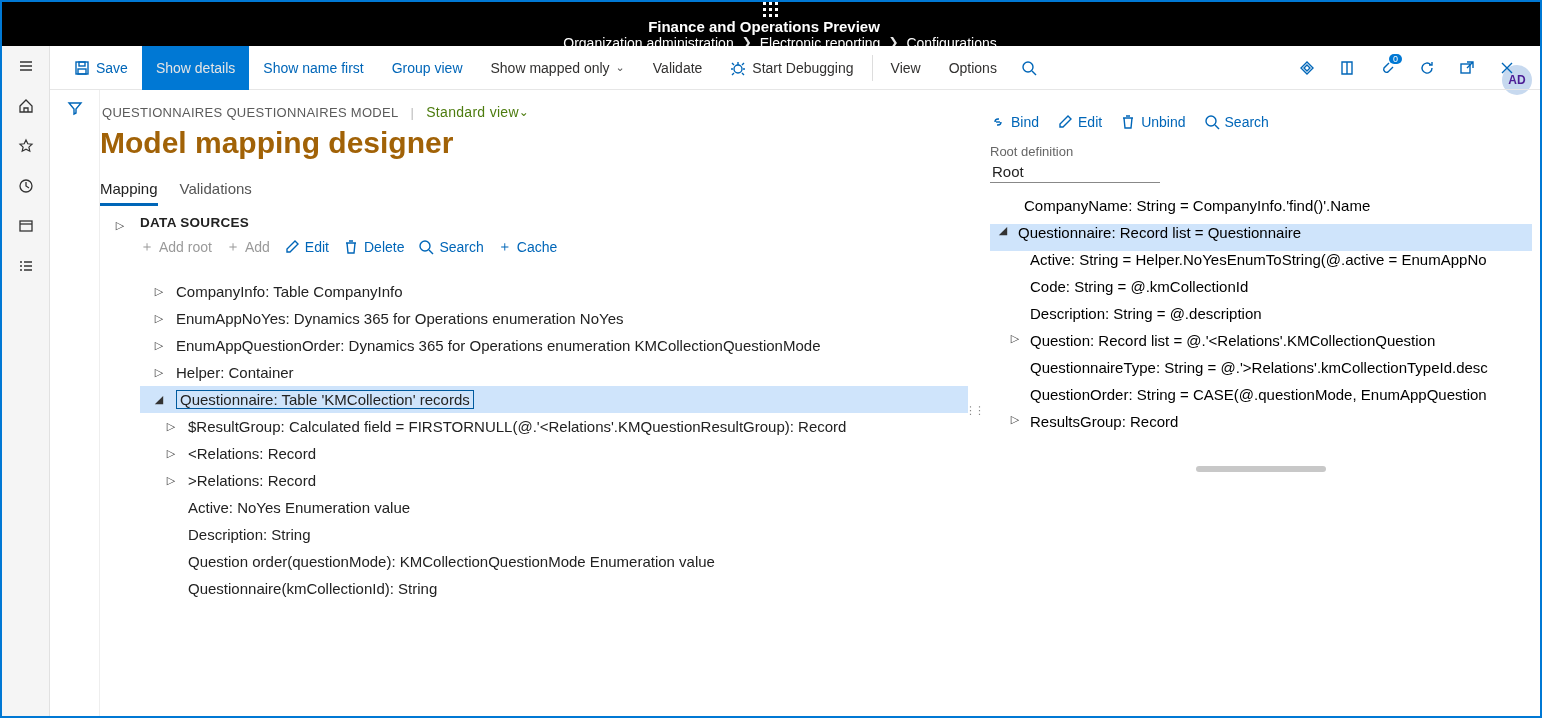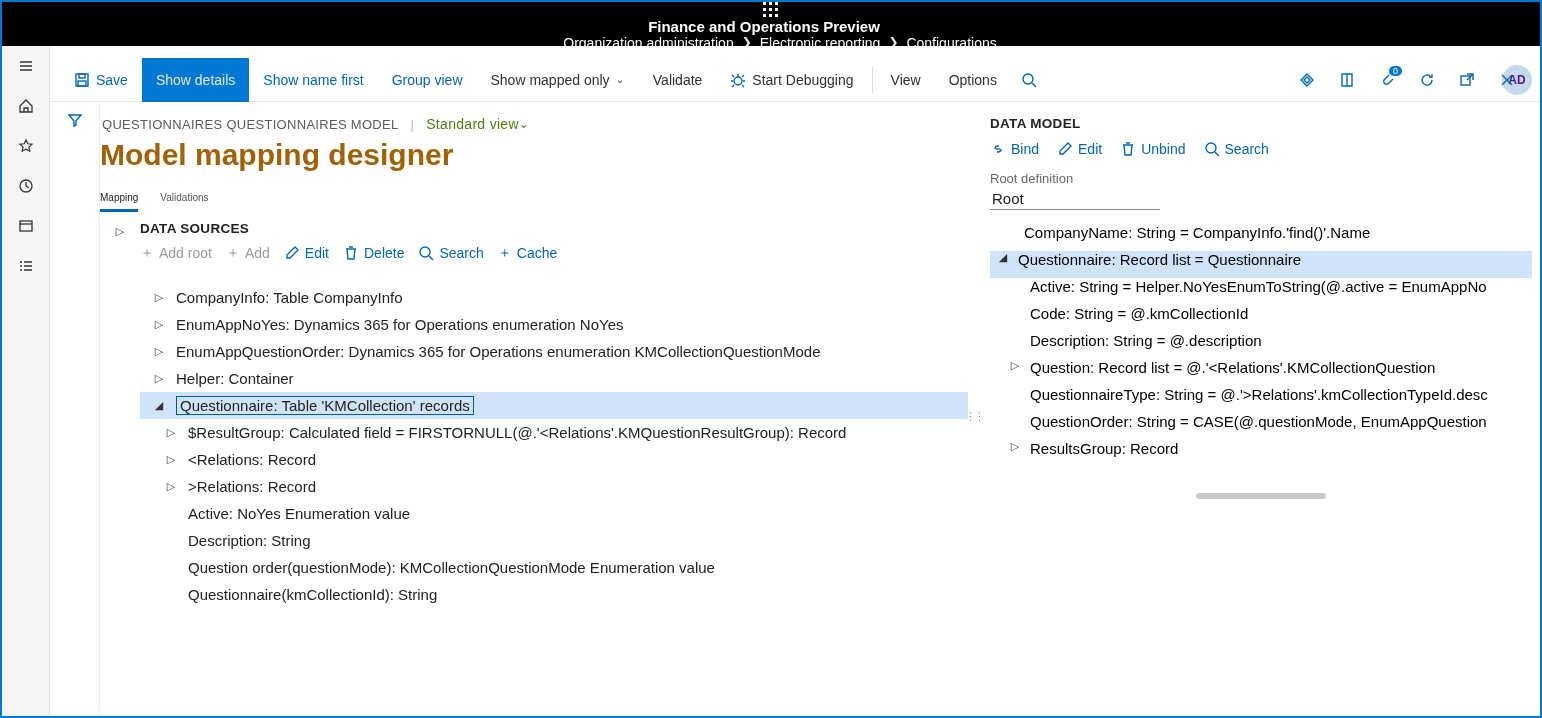--- a/index.html
+++ b/index.html
@@ -15,21 +15,21 @@
   .breadcrumb span { white-space: nowrap; }
   .topbar-right { margin-left:auto; display:flex; align-items:center; gap:0; }
   .topbar-right .ritem { width:44px; height:44px; display:flex; align-items:center; justify-content:center; font-size:16px; }
   .topbar-right .company { font-size:14px; padding: 0 10px; }
   .avatar { width:30px; height:30px; border-radius:50%; background:#c7d9ef; color:#4c1d95; font-size:12px; font-weight:600; display:flex; align-items:center; justify-content:center; margin: 14px 8px; }
   
   .shell { display:flex; height: calc(100% - 44px); }
   .leftrail { width:48px; background:#f5f5f5; border-right:1px solid #e1e1e1; display:flex; flex-direction:column; align-items:center; padding-top:0; }
   .leftrail .railbtn { width:48px; height:40px; display:flex; align-items:center; justify-content:center; color:#333; }
   .leftrail .railbtn.hamb { border-bottom: none; }
-  .main { flex:1; display:flex; flex-direction:column; min-width:0;margin-top:12px; }
+  .main { flex:1; display:flex; flex-direction:column; min-width:0; }
   .cmdbar { height:44px; border-bottom:1px solid #e6e6e6; display:flex; align-items:center; padding: 0 10px 0 10px; gap:0; }
   .cmdbtn { height:44px; display:flex; align-items:center; padding: 0 14px; font-size:14px; color:#0066b8; gap:6px; cursor:pointer; white-space:nowrap; }
   .cmdbtn.dark { color:#323130; }
   .cmdbtn.active { background:#0078d4; color:#e5e5e5; }
   .cmdbar .sep { width:1px; height:26px; background:#ddd; margin: 0 4px; }
   .cmdbar-right { margin-left:auto; display:flex; align-items:center; gap:6px; padding-right:6px;}
   .cmdbar-right .ibtn { width:34px; height:34px; display:flex; align-items:center; justify-content:center; color:#0066b8; position:relative; }
   .cmdbar-right .ibtn .badge { position:absolute; top:3px; right:2px; background:#0078d4; color:#fff; font-size:9px; border-radius:8px; padding:0 4px; }
   
   .content-row { flex:1; display:flex; min-height:0; }
@@ -37,21 +37,21 @@
   .filterstrip .fbtn { color:#0066b8; font-size:16px; }
   .page { flex:1; padding: 14px 0 0 0; display:flex; min-width:0; }
   .page-left { flex: 1 1 60%; min-width:0; padding-left: 0; }
   .page-right { flex: 0 0 560px; min-width:0; padding-left: 10px; padding-right: 8px; }
   .page-header { padding: 0 0 0 0; }
   .page-header .sub { color:#5b5b5b; font-size:13px; letter-spacing:.3px; display:flex; align-items:center; gap:12px; padding-left: 2px;}
   .page-header .sub .stdview { color:#4d7c0f; font-size:14px; display:flex; align-items:center; }
   .page-header h1 { font-size:30px; font-weight:600; color:#a16207; margin-top:6px; }
   .page-header .divider { color:#bbb; }
   .tabs { display:flex; gap:22px; margin-top:20px; border-bottom:1px solid transparent; }
-  .tab { font-size:10px; padding-bottom:6px; color:#555; cursor:pointer; }
+  .tab { font-size:15px; padding-bottom:6px; color:#555; cursor:pointer; }
   .tab.active { color:#222; border-bottom:3px solid #0066b8; font-weight:400; }
   .lefthead-wrap { display:flex; }
   .colstrip { width:40px; display:flex; justify-content:center; padding-top:12px; }
   .colstrip .tri { font-size:11px; color:#333; }
   .ds-panel { flex:1; padding-top: 8px; }
   .ds-panel h3 { font-size:13.5px; font-weight:600; letter-spacing:.3px; color:#222; }
   .ds-toolbar { display:flex; gap:14px; margin-top:8px; flex-wrap:wrap; }
   .ds-toolbar .tbtn { display:flex; align-items:center; gap:5px; font-size:14px; color:#0066b8; }
   .ds-toolbar .tbtn.disabled { color:#9a9a9a; }
   .tree { margin-top: 22px; font-size:15px; color:#222; }
@@ -388,21 +388,20 @@
                 </div>
             </div>
           </div>
         </div>
 
         <div class="vsplit">
             <span class="grip">⋮⋮</span>
           </div>
 
         <div class="page-right">
-          <div class="dm-head">DATA MODEL</div>
           <div class="dm-toolbar">
             <div class="tbtn">
                 <svg class="icon" viewBox="0 0 16 16">
                   <path d="M5 8a3 3 0 0 1 3-3h1M11 8a3 3 0 0 1-3 3H7" class="blue-stroke"></path>
                   <path d="M6 8h4" class="blue-stroke"></path>
                 </svg>
                 <span>Bind</span>
               </div>
             <div class="tbtn">
                 <svg class="icon" viewBox="0 0 16 16">

